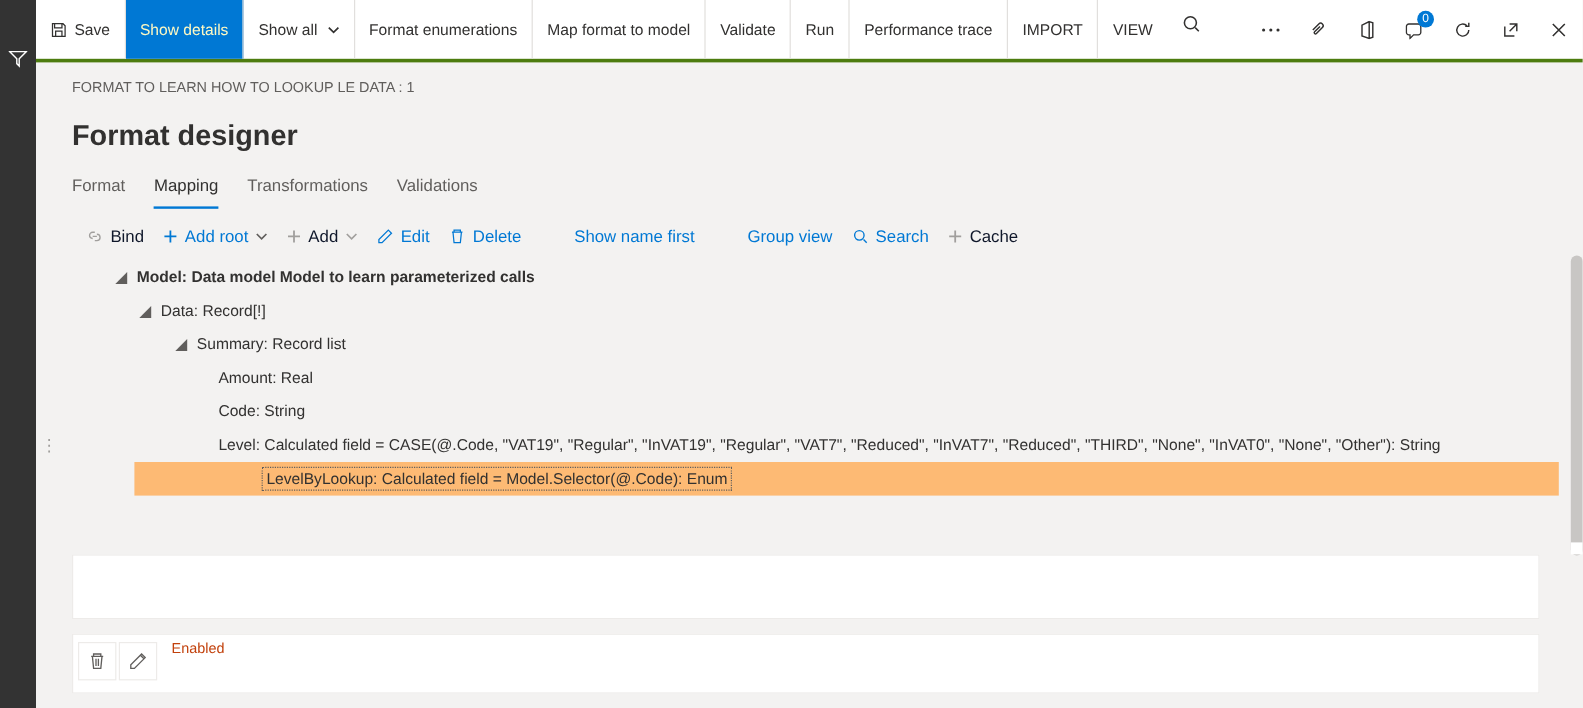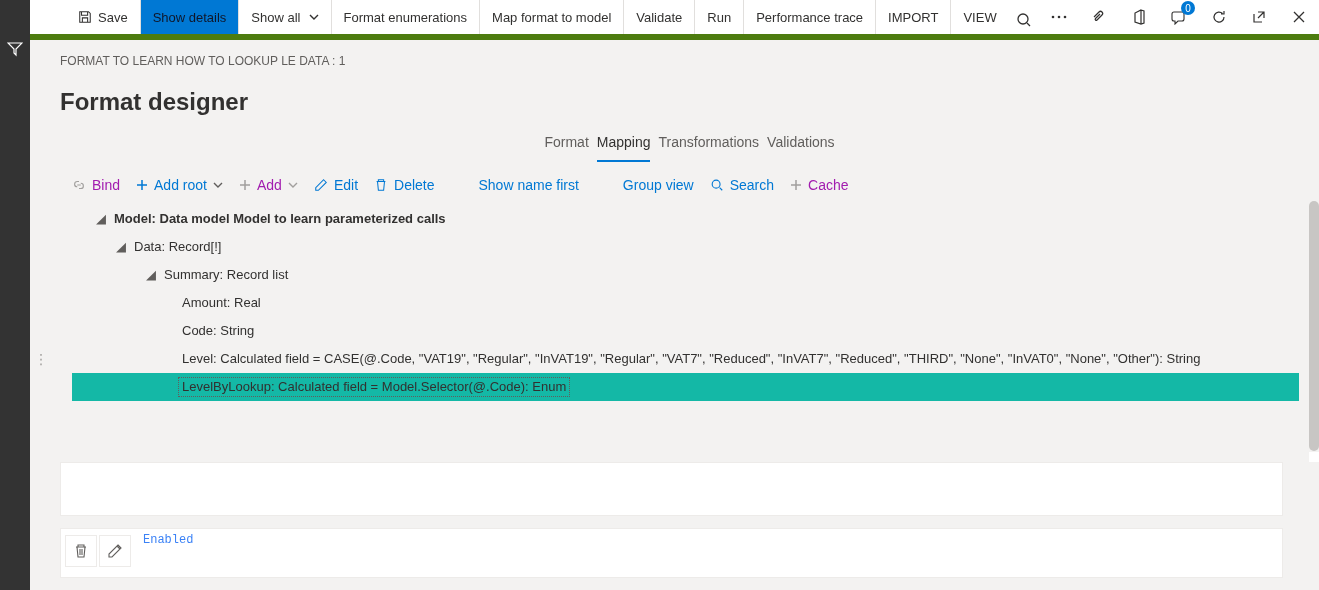--- a/index.html
+++ b/index.html
@@ -2,62 +2,62 @@
 <html><head>
 <meta charset="utf-8">
 <style>
   * { box-sizing: border-box; }
   html, body { margin:0; padding:0; font-family: "Segoe UI", Arial, sans-serif; font-size:13px; color:#323130; background:#f3f2f1; width:1319px; height:590px; overflow:hidden;}
   .app { display:flex; height:100%; }
   .leftrail { width:30px; background:#333333; color:#fff; display:flex; flex-direction:column; align-items:center; padding-top:34px; flex-shrink:0;}
   .leftrail .railicon { width:30px; height:30px; display:flex; align-items:center; justify-content:center; }
   .main { flex:1; display:flex; flex-direction:column; background:#f3f2f1; min-width:0;}
   
-  .cmdbar { height:40px; background:#fff; border-bottom:6px solid #4d7c0f; display:flex; align-items:stretch; font-size:13px;padding-left:36px; }
+  .cmdbar { height:52px; background:#fff; border-bottom:3px solid #4d7c0f; display:flex; align-items:stretch; font-size:13px; }
   .cmditem { display:flex; align-items:center; padding:0 12px; gap:6px; border-right:1px solid #e1dfdd; white-space:nowrap; cursor:pointer;}
-  .cmditem.active { background:#0078d4; color:#0f172a; }
+  .cmditem.active { background:#0078d4; color:#fef9c3; }
   .cmditem .chev { margin-left:2px; }
   .cmdbar .spacer { flex:1; }
   .cmdright { display:flex; align-items:center; }
   .cmdicon { width:40px; height:40px; display:flex; align-items:center; justify-content:center; cursor:pointer; position:relative;}
   .badge { position:absolute; top:4px; right:4px; background:#0078d4; color:#fff; border-radius:8px; min-width:14px; height:14px; font-size:10px; display:flex; align-items:center; justify-content:center; padding:0 3px;}
   
   .content { padding:14px 0 0 30px; flex:1; overflow:hidden; display:flex; flex-direction:column;}
   .breadcrumb { font-size:12px; color:#605e5c; letter-spacing:0; text-transform:uppercase;}
   .pagetitle { font-size:24px; font-weight:600; margin:20px 0 12px 0;}
-  .tabs { display:flex; gap:8px; border-bottom:1px solid transparent; margin-bottom:2px;justify-content:center;}
+  .tabs { display:flex; gap:24px; border-bottom:1px solid transparent; margin-bottom:2px;}
   .tab { padding:6px 0 10px 0; color:#605e5c; font-size:14px; cursor:pointer; }
   .tab.active { color:#323130; font-weight:400; border-bottom:2px solid #0078d4; }
   
   .toolbar { display:flex; align-items:center; gap:16px; padding:12px 0 8px 12px; font-size:14px; flex-wrap:wrap;}
   .tbtn { display:flex; align-items:center; gap:6px; color:#323130; cursor:pointer;}
   .tbtn.link { color:#0078d4; }
-  .tbtn.disabled { color:#a21caf; cursor:default;}
+  .tbtn.disabled { color:#0f172a; cursor:default;}
   .toolbar .sep { width:12px; }
   
   .treewrap { position:relative; flex:1; }
   .tree { padding:4px 20px 10px 12px; line-height:1.4; position:relative;}
   .trow { display:flex; align-items:center; min-height:28px; padding:1px 0 1px 0; white-space:nowrap;}
   .trow .twisty { width:18px; display:flex; justify-content:center; cursor:pointer; color:#605e5c;}
   .trow .lbl { padding:1px 4px; }
   .trow.bold .lbl { font-weight:600; }
-  .trow.selected { background:#14b8a6; }
+  .trow.selected { background:#fdba74;margin-left:40px; }
   .trow.selected .lbl { border:1px dotted #605e5c; padding:0 3px;}
   .ind1 { padding-left:20px; } .ind2 { padding-left:40px;} .ind3 { padding-left:70px;} .ind4 { padding-left:88px;}
   .scrollbar { position:absolute; right:0; top:0; width:10px; height:250px; background:#c8c6c4; border-radius:5px;}
   .scrollcorner {position:absolute; right:0; bottom:0; width:10px; height:10px; background:#fff;}
   
   .bottompanels { padding:0 36px 0 0; }
   .panel { background:#fff; border:1px solid #edebe9; margin-bottom:12px; min-height:50px;}
   .panel.p1 { height:54px; }
   .panel.p2 { display:flex; align-items:flex-start; padding:0; }
   .panel.p2 .iconcol { display:flex; gap:2px; padding:6px 4px;}
   .panel.p2 .iconbtn { width:32px; height:32px; display:flex; align-items:center; justify-content:center; border:1px solid #edebe9; cursor:pointer; background:#fff;}
   .panel.p2 .field { flex:1; padding:4px 8px; }
-  .panel.p2 .fieldlabel { font-size:12px; color:#3b82f6;font-family:Liberation Mono, monospace; }
+  .panel.p2 .fieldlabel { font-size:12px; color:#c2410c; }
   .gripdots { position:absolute; left:-26px; top:150px; color:#a19f9d; font-size:14px; letter-spacing:2px;}
   svg { display:block; }
 </style>
 </head>
 <body>
 
 <div class="app">
   <div class="leftrail">
     <div class="railicon">
       <svg width="16" height="16" viewBox="0 0 16 16">

